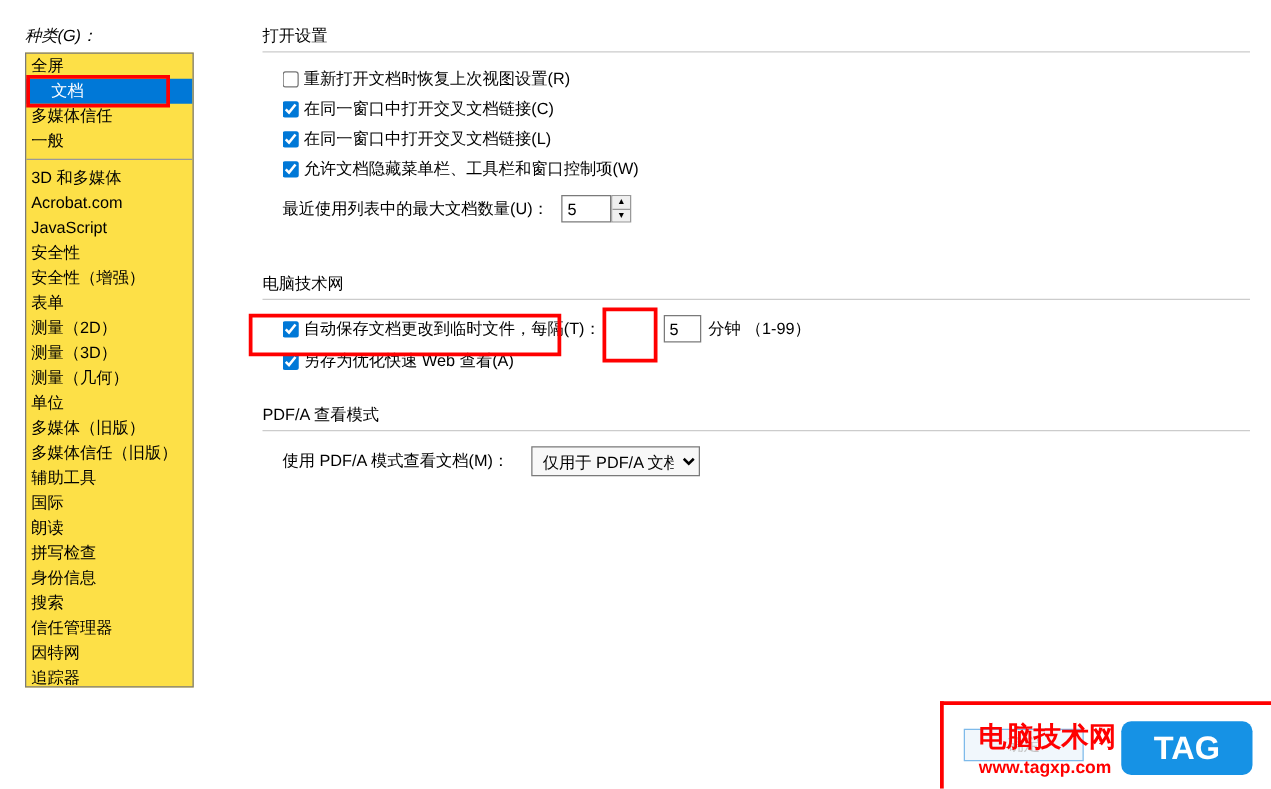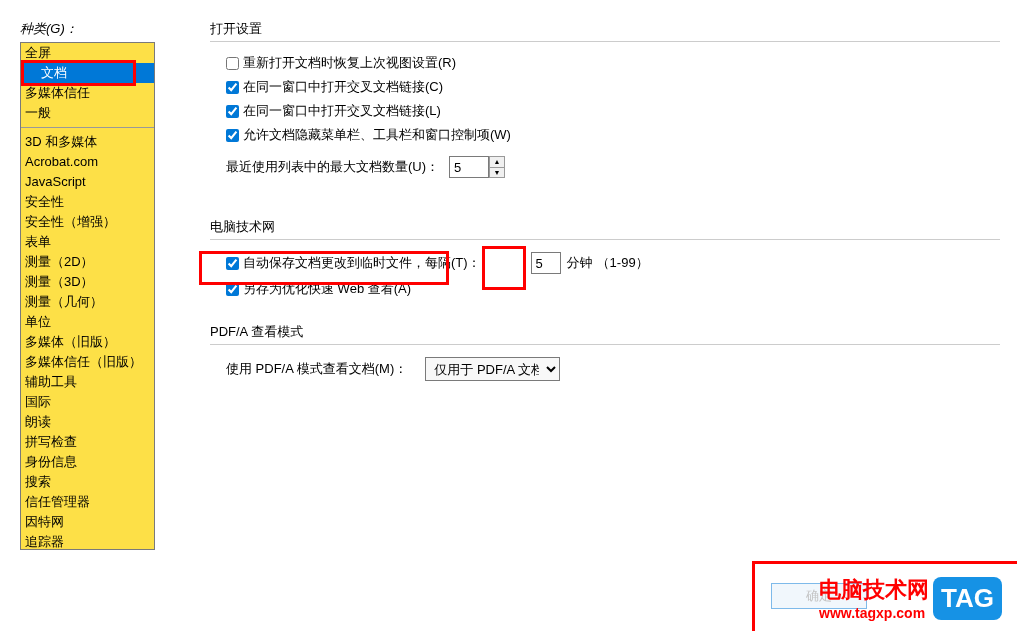--- a/index.html
+++ b/index.html
@@ -133,21 +133,21 @@
     .watermark-url {
       color: #ff0000;
       font-size: 14px;
       font-weight: bold;
     }
     .tag-badge {
       background: #1692e5;
       color: #ffffff;
       font-size: 26px;
       font-weight: bold;
-      padding: 6px 8px;
+      padding: 6px 26px;
       border-radius: 8px;
       font-family: Arial, sans-serif;
     }
     .bottom-btn {
       position: absolute;
       bottom: 22px;
       right: 150px;
       width: 96px;
       height: 26px;
       border: 1px solid #0078d7;

